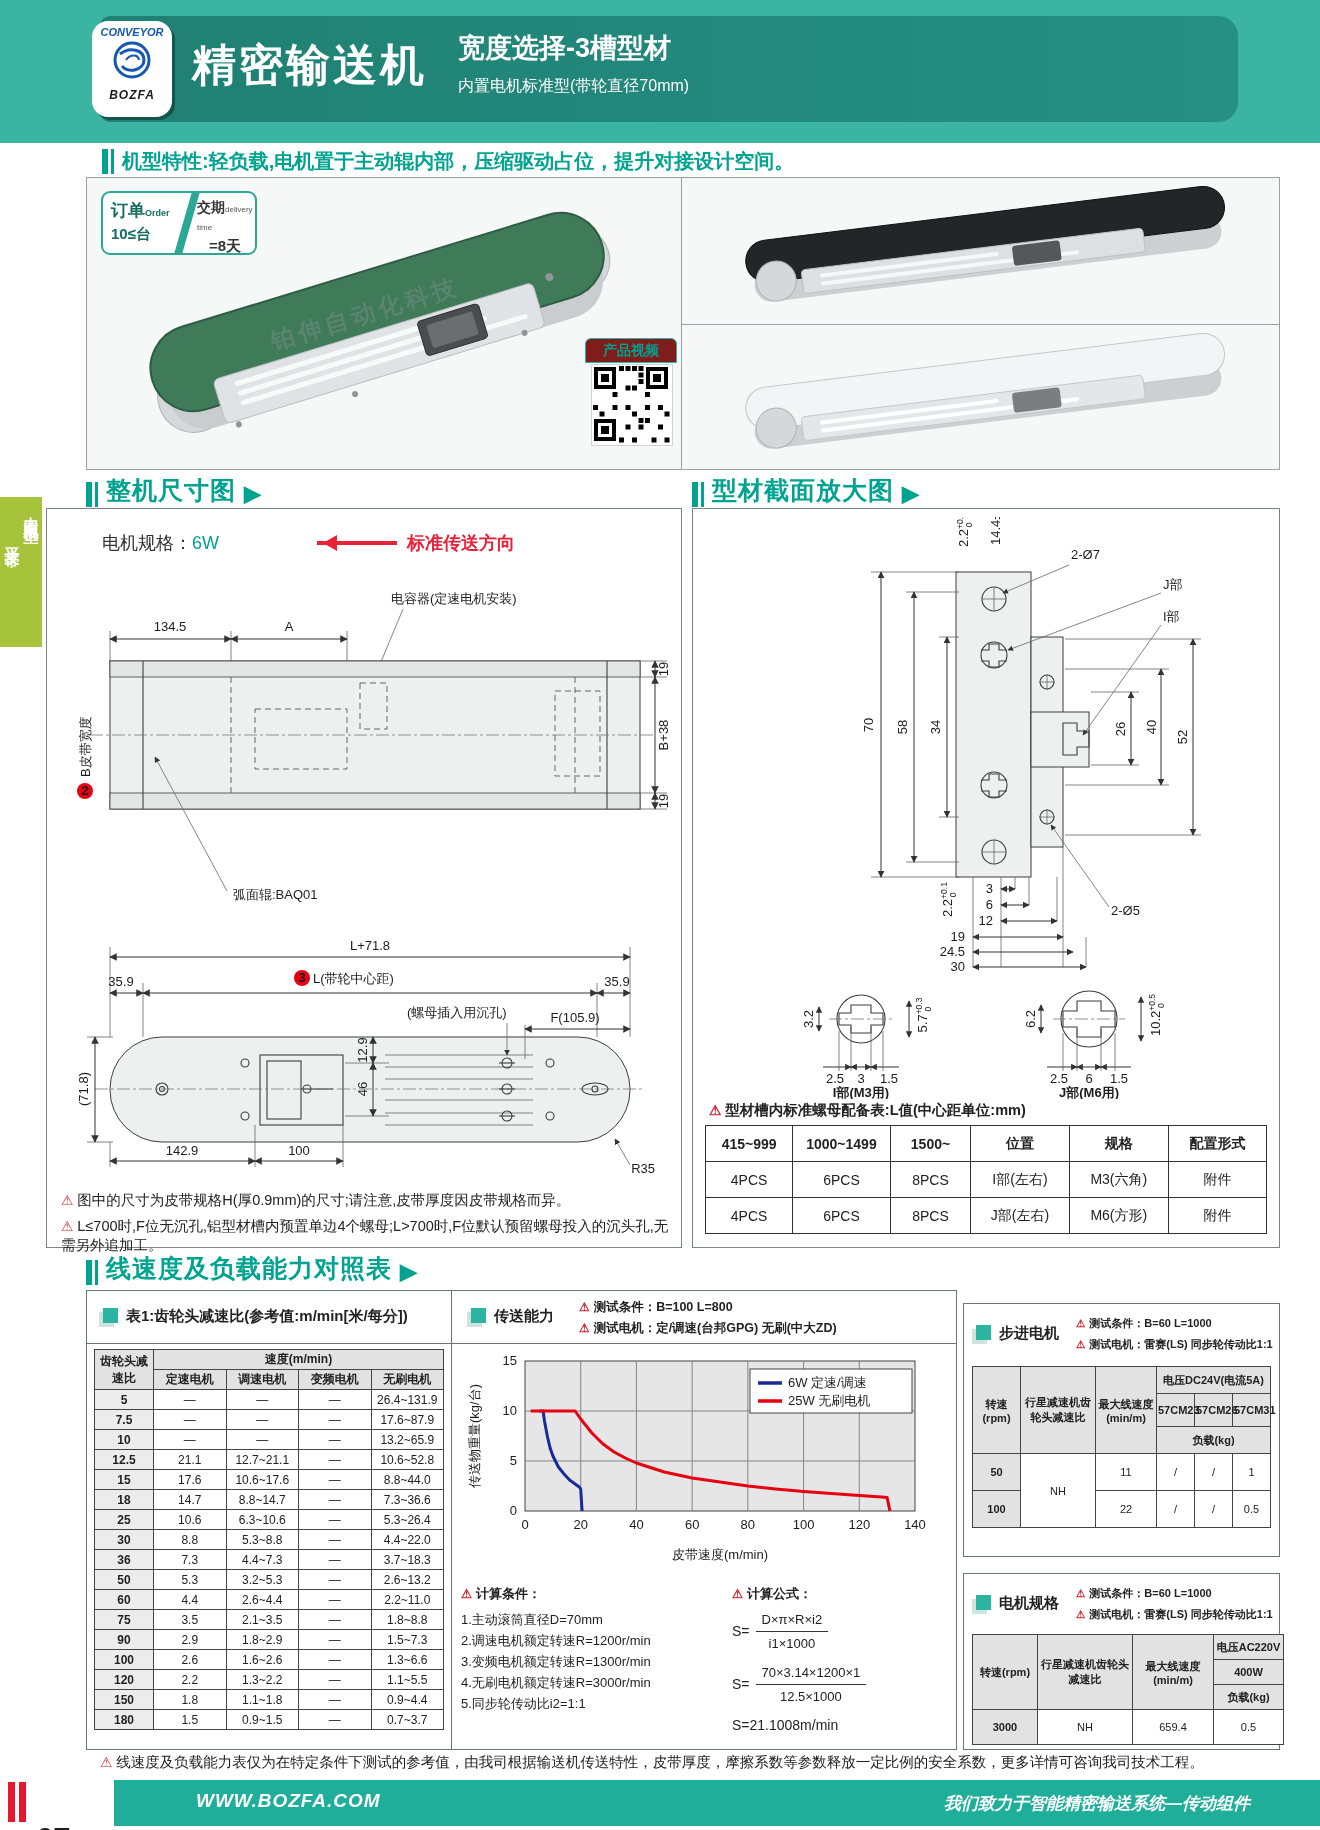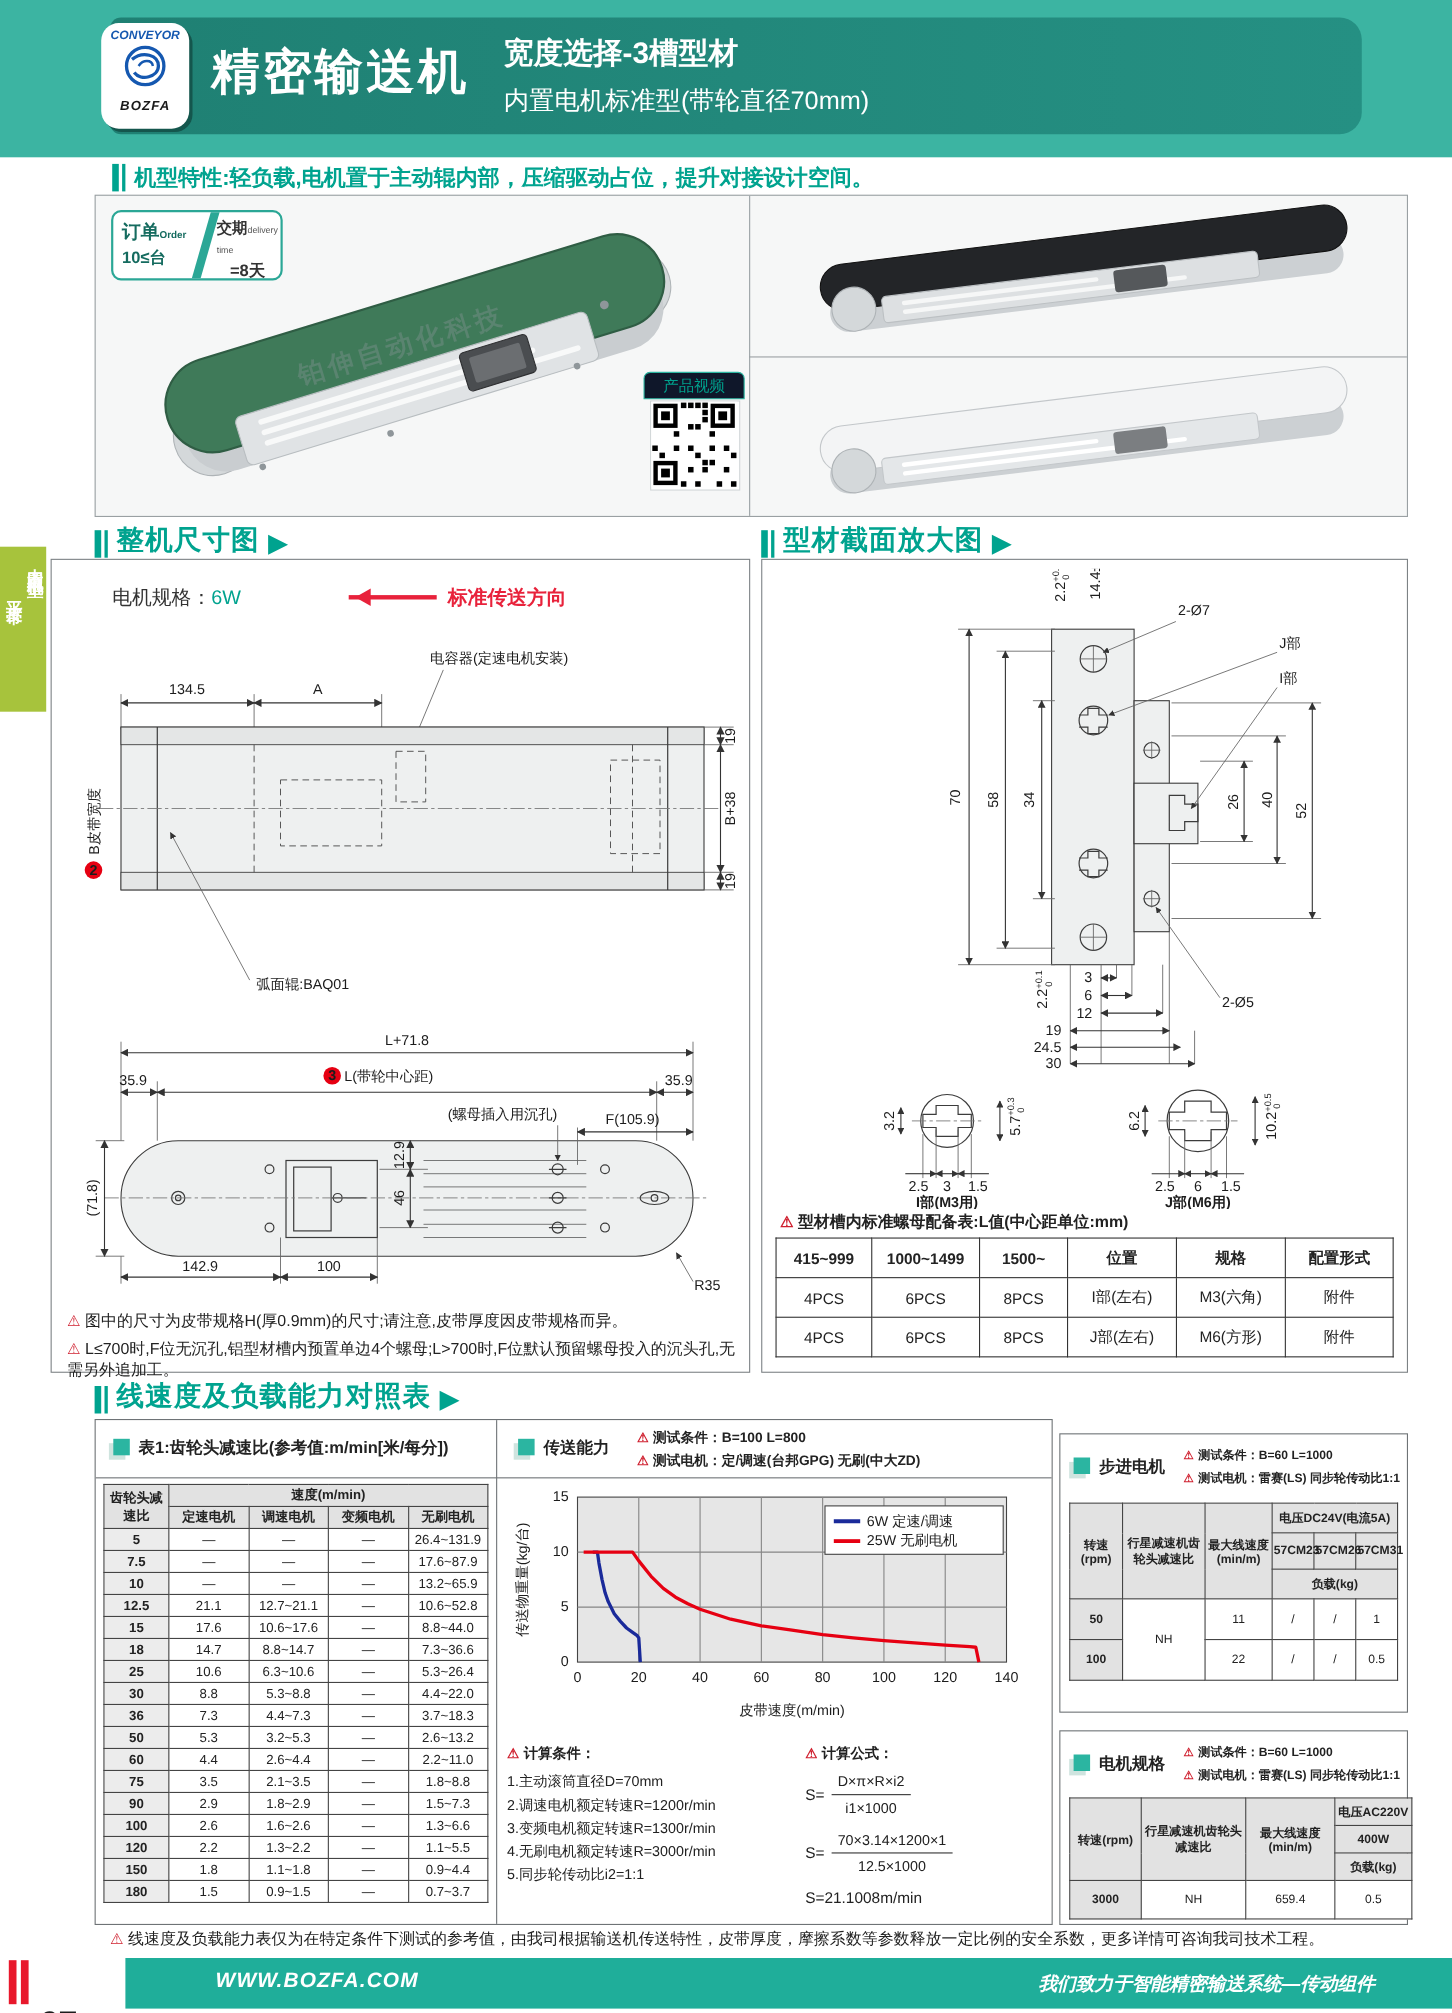--- a/index.html
+++ b/index.html
@@ -7,42 +7,42 @@
         font-family:"Liberation Sans",sans-serif;color:#222;overflow:hidden;}
   .abs{position:absolute;}
   
   .topband{position:absolute;top:0;left:0;width:1320px;height:143px;background:#3cb4a2;}
   .hbox{position:absolute;left:100px;top:16px;width:1138px;height:106px;background:linear-gradient(90deg,#1f8073,#259083);border-radius:10px 20px 20px 10px;}
   .logo{position:absolute;left:92px;top:21px;width:80px;height:96px;background:#fff;border-radius:16px;box-shadow:3px 3px 0 #14564d;text-align:center;z-index:3;}
   .logo .ctext{color:#1558b0;font-style:italic;font-weight:bold;font-size:11px;display:block;margin-top:5px;}
   .logo .btext{color:#1a1a1a;font-style:italic;font-weight:bold;font-size:12px;letter-spacing:1px;display:block;margin-top:2px;}
   .title-main{position:absolute;left:192px;top:36px;font-size:44px;font-weight:bold;color:#fff;letter-spacing:3px;z-index:3;}
   .sub1{position:absolute;left:458px;top:30px;font-size:27px;font-weight:bold;color:#fff;z-index:3;}
-  .sub2{position:absolute;left:458px;top:76px;font-size:23px;color:#fff;z-index:3;}
+  .sub2{position:absolute;left:458px;top:76px;font-size:16px;color:#fff;z-index:3;}
   
   .feature{position:absolute;left:102px;top:148px;display:flex;align-items:center;gap:8px;}
   .bar1{width:6px;height:25px;background:#00a38f;display:inline-block;}
   .bar2{width:3px;height:25px;background:#00a38f;display:inline-block;margin-left:-5px;}
   .feature-text{font-size:20px;font-weight:bold;color:#00a38f;}
   
   .prodbox{position:absolute;left:86px;top:177px;width:1192px;height:291px;background:#f6f7f7;border:1px solid #9aa0a3;}
   .vdiv{position:absolute;left:594px;top:0;width:1px;height:291px;background:#9aa0a3;}
   .hdiv{position:absolute;left:594px;top:146px;width:598px;height:1px;background:#9aa0a3;}
   
   .badge{position:absolute;left:14px;top:13px;width:152px;height:60px;background:#fff;border:2px solid #2ba796;border-radius:9px;overflow:hidden;display:flex;}
   .badge .l{width:70px;padding:6px 0 0 8px;color:#156b5f;}
   .badge .l .b1{font-size:17px;font-weight:bold;}
   .badge .l .b1 small{font-size:9px;font-weight:bold;}
   .badge .l .b2{font-size:15px;font-weight:bold;margin-top:3px;}
   .badge .sk{width:8px;background:#2ba796;transform:skewX(-16deg);margin:-4px 2px;}
   .badge .r{flex:1;padding:6px 0 0 4px;color:#333;}
   .badge .r .b1{font-size:14px;font-weight:bold;}
   .badge .r .b1 small{font-size:8px;color:#555;font-weight:normal;}
   .badge .r .b2{font-size:15px;font-weight:bold;margin-top:4px;padding-left:12px;}
-  .video-tab{position:absolute;left:498px;top:160px;width:90px;height:23px;background:#0f172a;border:1px solid #2bb5a1;border-radius:6px 6px 0 0;color:#00a08c;font-size:14px;font-weight:normal;text-align:center;line-height:23px;}
+  .video-tab{position:absolute;left:498px;top:160px;width:90px;height:23px;background:#7f1d1d;border:1px solid #2bb5a1;border-radius:6px 6px 0 0;color:#00a08c;font-size:14px;font-weight:bold;text-align:center;line-height:23px;}
   .qr-wrap{position:absolute;left:504px;top:186px;width:80px;height:80px;background:#fff;border:1px solid #cfd4d6;}
   .watermark{position:absolute;left:180px;top:120px;transform:rotate(-17deg);color:rgba(140,152,156,0.35);font-size:24px;font-weight:bold;letter-spacing:4px;}
   
   .limetab{position:absolute;left:0;top:497px;width:42px;height:150px;background:#a7c33c;}
   .limetab span{position:absolute;writing-mode:vertical-rl;color:#fff;font-weight:bold;font-size:15px;letter-spacing:3px;}
   
   .sec-head{position:absolute;display:flex;align-items:flex-end;gap:8px;}
   .sec-title{font-size:25px;font-weight:bold;color:#00a38f;letter-spacing:1px;}
   .sec-arrow{color:#00a38f;font-size:22px;font-weight:bold;}
   .sec-arrow::before{content:"▶";}

